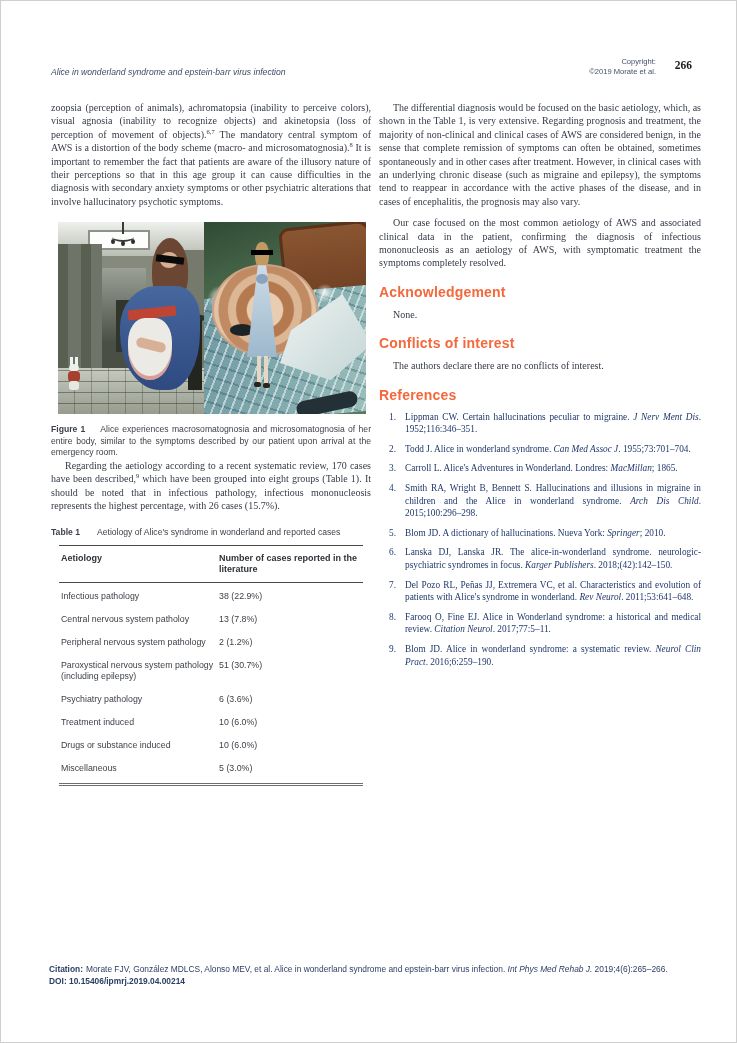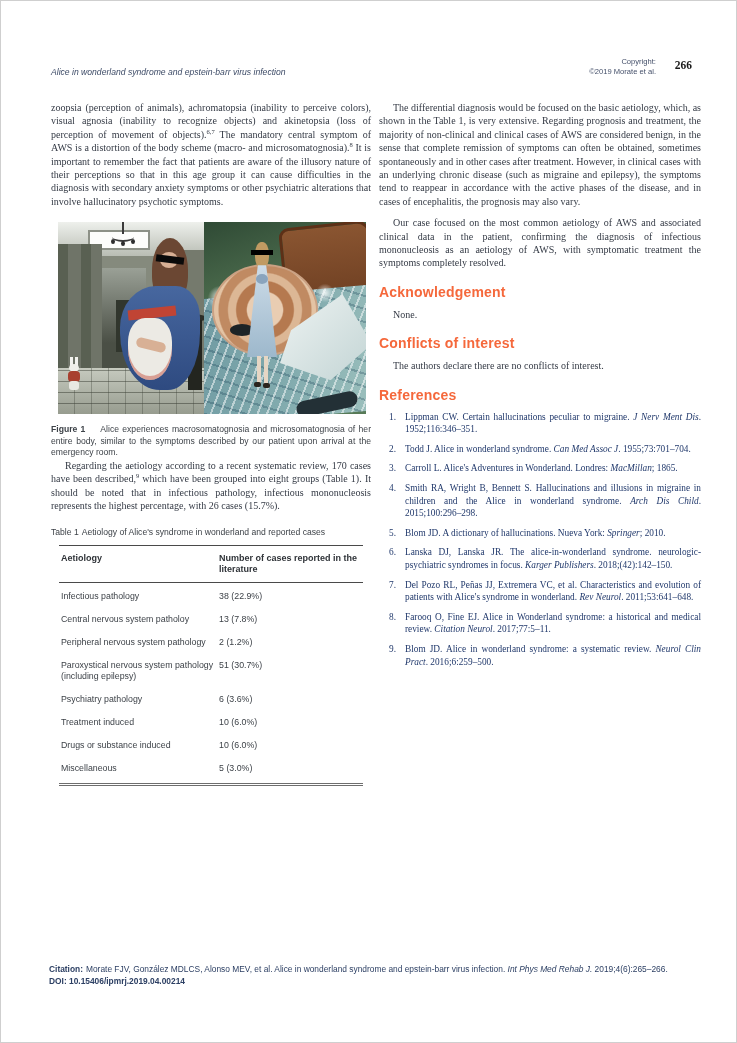--- a/index.html
+++ b/index.html
@@ -79,21 +79,21 @@
   .pra-dress{left:3px;top:23px;width:30px;height:92px;background:linear-gradient(#cddce8,#9db8cc);clip-path:polygon(36% 0,64% 0,100% 100%,0 100%);}
   .pra-corsage{left:12px;top:32px;width:12px;height:10px;background:#8aa4bd;border-radius:50%;}
   .pra-leg1{left:13px;top:114px;width:4px;height:28px;background:#e6d6c4;}
   .pra-leg2{left:20px;top:114px;width:4px;height:28px;background:#e6d6c4;}
   .pra-shoes{left:10px;top:140px;width:7px;height:5px;background:#2a241d;border-radius:2px;box-shadow:9px 1px 0 #2a241d;}
 
   
   .figcap{margin:10px 0 0 0;font-family:"Liberation Sans",sans-serif;font-size:8.6px;line-height:11.6px;color:#3d4248;text-align:justify;}
   .figcap .cap-label{font-weight:bold;margin-right:15px;}
   .tabcap{margin:14px 0 0 0;font-family:"Liberation Sans",sans-serif;font-size:8.6px;color:#3d4248;}
-  .tabcap .cap-label{font-weight:normal;margin-right:3px;}
+  .tabcap .cap-label{font-weight:bold;margin-right:17px;}
   .para2{margin-top:11px;}
 
   
   table.aetiology{margin:8px 0 0 8px;width:304px;border-collapse:collapse;font-family:"Liberation Sans",sans-serif;font-size:8.8px;color:#3d4248;}
   table.aetiology th{font-weight:bold;text-align:left;color:#2f3338;border-top:1.4px solid #4a4a4a;border-bottom:1.2px solid #4a4a4a;padding:7px 2px 6px 2px;font-size:9px;line-height:11.5px;vertical-align:top;}
   table.aetiology td{padding:8px 2px 4px 2px;vertical-align:top;line-height:11px;}
   table.aetiology tr:last-child td{border-bottom:3.5px double #6e6e6e;padding-bottom:9px;}
   .cw1{width:52%;} .cw2{width:48%;}
 
   
@@ -262,21 +262,21 @@
       <li>
           <span class="ref-num">7.</span>
           <span class="ref-body"><span>Del Pozo RL, Peñas JJ, Extremera VC, et al. Characteristics and evolution of patients with Alice's syndrome in wonderland. </span><i>Rev Neurol</i><span>. 2011;53:641–648.</span></span>
         </li>
       <li>
           <span class="ref-num">8.</span>
           <span class="ref-body"><span>Farooq O, Fine EJ. Alice in Wonderland syndrome: a historical and medical review. </span><i>Citation Neurol</i><span>. 2017;77:5–11.</span></span>
         </li>
       <li>
           <span class="ref-num">9.</span>
-          <span class="ref-body"><span>Blom JD. Alice in wonderland syndrome: a systematic review. </span><i>Neurol Clin Pract</i><span>. 2016;6:259–500.</span></span>
+          <span class="ref-body"><span>Blom JD. Alice in wonderland syndrome: a systematic review. </span><i>Neurol Clin Pract</i><span>. 2016;6:259–190.</span></span>
         </li>
     </ol>
   </div>
 
   <div class="footer">
     <span class="b">Citation:</span><span>Morate FJV, González MDLCS, Alonso MEV, et al. Alice in wonderland syndrome and epstein-barr virus infection. </span><i>Int Phys Med Rehab J.</i><span> 2019;4(6):265–266. </span><span class="doi">DOI: 10.15406/ipmrj.2019.04.00214</span>
   </div>
 
 </div>
 

